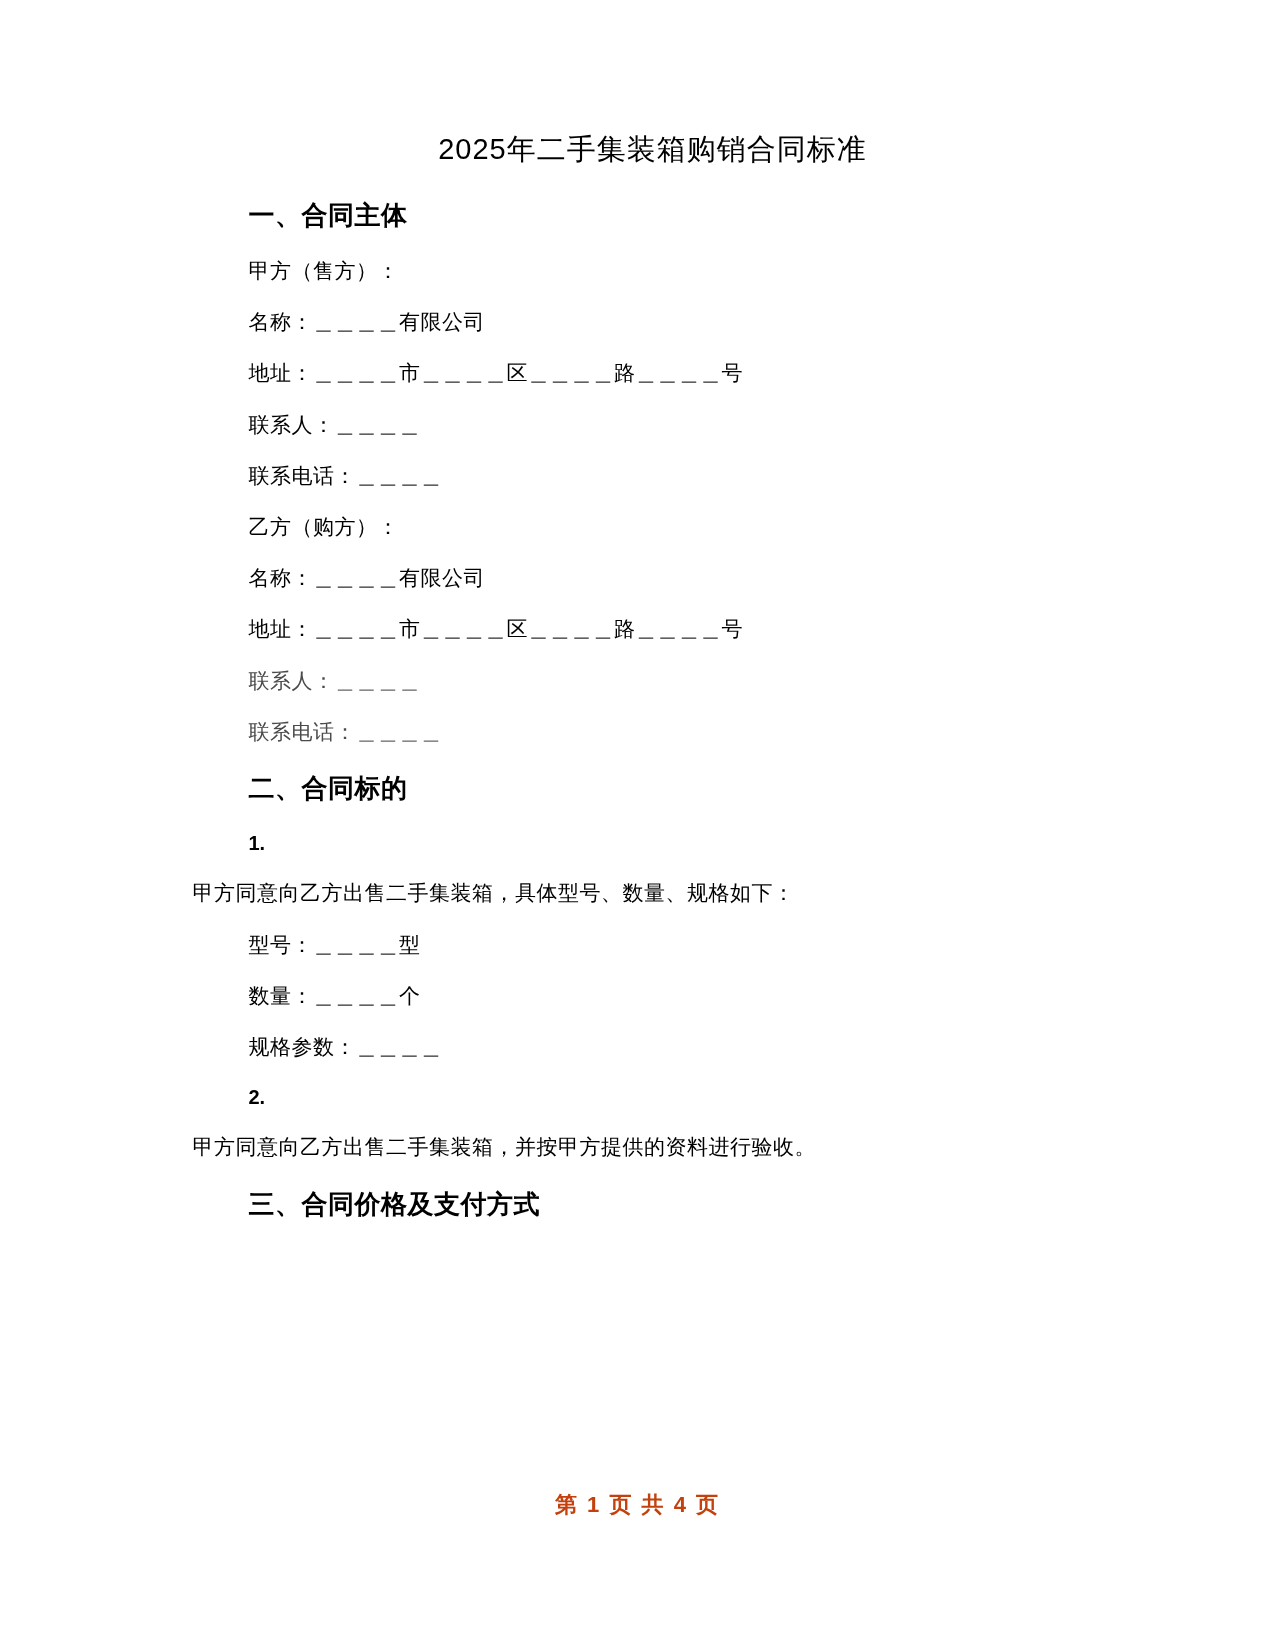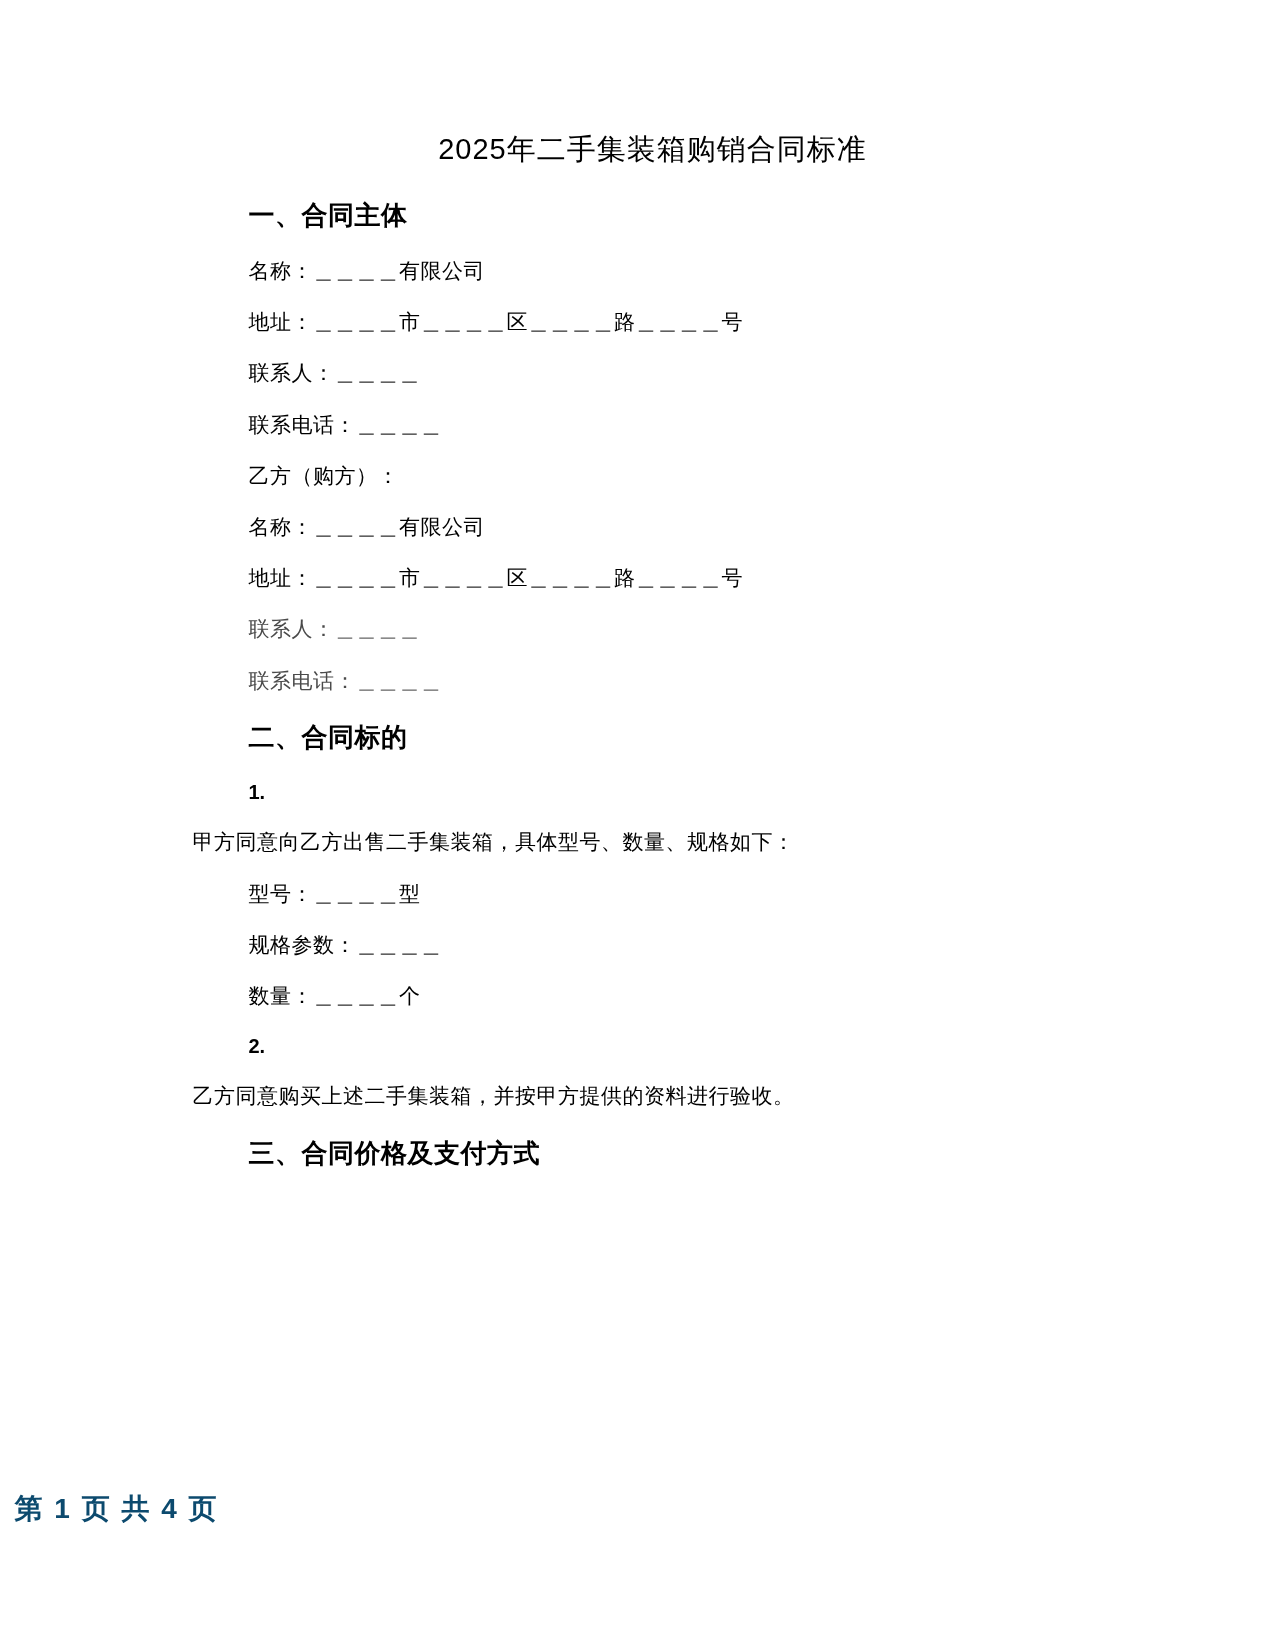--- a/index.html
+++ b/index.html
@@ -66,61 +66,62 @@
     padding-left: 56px;
   }
   .greyed {
     color: #4a4a4a;
   }
   .footer {
     position: absolute;
     left: 0;
     right: 0;
     top: 1490px;
-    text-align: left;
+    text-align: center;
     font-family: "Liberation Sans", "DejaVu Sans", sans-serif;
-    font-size: 28px;
+    font-size: 22px;
     font-weight: bold;
     letter-spacing: 2px;
-    color: #0c4a6e;
+    color: #c2410c;
   }
 </style>
 </head>
 <body>
 
 <div class="page">
 
   <div class="content">
 
     <h1 class="doc-title">2025年二手集装箱购销合同标准</h1>
 
     <div class="heading">一、合同主体</div>
 
+    <div class="para">甲方（售方）：</div>
     <div class="para">名称：＿＿＿＿有限公司</div>
     <div class="para">地址：＿＿＿＿市＿＿＿＿区＿＿＿＿路＿＿＿＿号</div>
     <div class="para">联系人：＿＿＿＿</div>
     <div class="para">联系电话：＿＿＿＿</div>
 
     <div class="para">乙方（购方）：</div>
     <div class="para">名称：＿＿＿＿有限公司</div>
     <div class="para">地址：＿＿＿＿市＿＿＿＿区＿＿＿＿路＿＿＿＿号</div>
     <div class="para greyed">联系人：＿＿＿＿</div>
     <div class="para greyed">联系电话：＿＿＿＿</div>
 
     <div class="heading">二、合同标的</div>
 
     <div class="num-item">1.</div>
     <div class="bold-para">甲方同意向乙方出售二手集装箱，具体型号、数量、规格如下：</div>
 
     <div class="para para-indent2">型号：＿＿＿＿型</div>
+    <div class="para para-indent2">数量：＿＿＿＿个</div>
     <div class="para para-indent2">规格参数：＿＿＿＿</div>
-    <div class="para para-indent2">数量：＿＿＿＿个</div>
 
     <div class="num-item">2.</div>
-    <div class="bold-para">乙方同意购买上述二手集装箱，并按甲方提供的资料进行验收。</div>
+    <div class="bold-para">甲方同意向乙方出售二手集装箱，并按甲方提供的资料进行验收。</div>
 
     <div class="heading">三、合同价格及支付方式</div>
 
   </div>
 
   <div class="footer">第 1 页 共 4 页</div>
 
 </div>
 
 </body></html>

